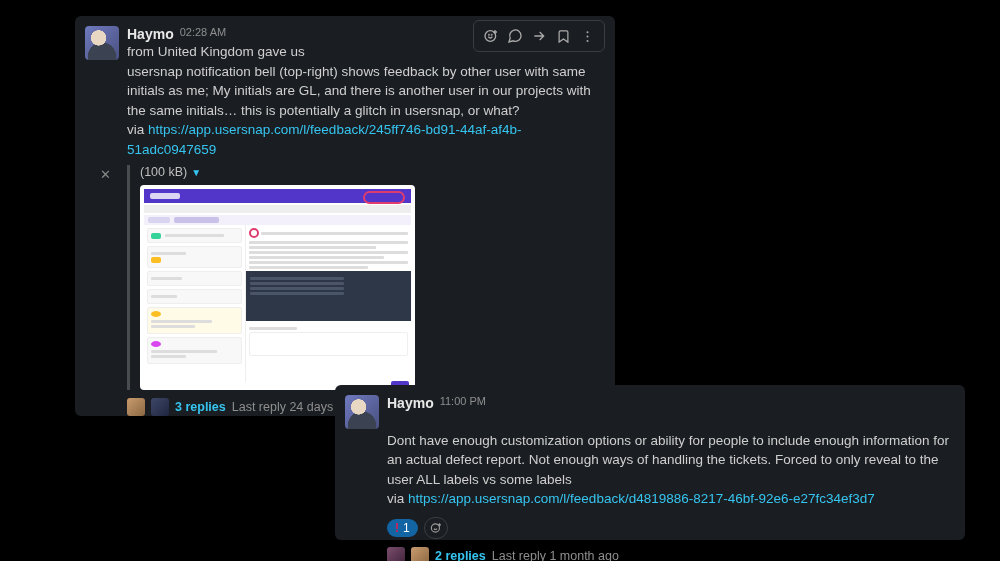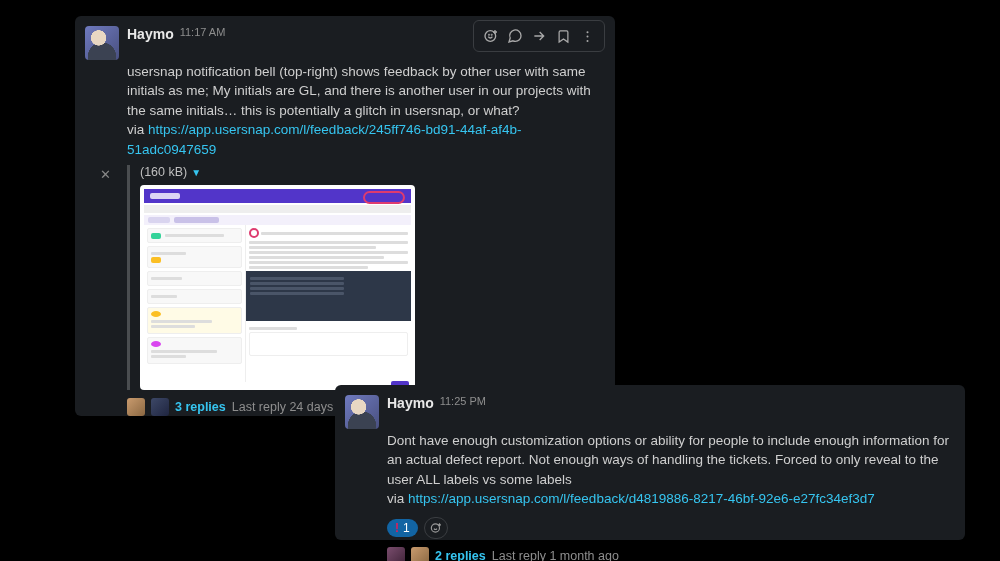--- a/index.html
+++ b/index.html
@@ -139,34 +139,34 @@
           <circle cx="12" cy="19" r="1.6"></circle>
         </svg>
     </div>
   </div>
 
   <div class="msg-row">
     <div class="avatar"></div>
     <div style="flex:1">
       <div class="header-line">
         <span class="author">Haymo</span>
-        <span class="time">11:17 AM</span>
+        <span class="time">02:28 AM</span>
       </div>
       <div class="body">
-        <br>
+        <span>from United Kingdom gave us</span><br>
         <span>usersnap notification bell (top-right) shows feedback by other user with same initials as me; My initials are GL, and there is another user in our projects with the same initials… this is potentially a glitch in usersnap, or what?</span><br>
         <span>via </span><span class="link">https://app.usersnap.com/l/feedback/245ff746-bd91-44af-af4b-51adc0947659</span>
       </div>
     </div>
   </div>
 
   <div class="attachment">
     <span class="close-x">✕</span>
     <div class="att-head">
-      <span>(160 kB)</span>
+      <span>(100 kB)</span>
       <span class="caret">▼</span>
     </div>
     <div class="screenshot">
       <div class="ss-top"></div>
       <div class="ss-search"></div>
       <div class="ss-tabs">
         <div class="ss-tab" style="width:22px"></div>
         <div class="ss-tab" style="width:45px;background:#c9c1e8"></div>
       </div>
       <div class="ss-body">
@@ -227,21 +227,21 @@
     <span class="lastreply">Last reply 24 days ago</span>
   </div>
 </div>
 
 <div class="panel panel2">
   <div class="msg-row">
     <div class="avatar"></div>
     <div style="flex:1">
       <div class="header-line">
         <span class="author">Haymo</span>
-        <span class="time">11:25 PM</span>
+        <span class="time">11:00 PM</span>
       </div>
       <div class="body">
         <br>
         <span>Dont have enough customization options or ability for people to include enough information for an actual defect report. Not enough ways of handling the tickets. Forced to only reveal to the user ALL labels vs some labels</span><br>
         <span>via </span><span class="link">https://app.usersnap.com/l/feedback/d4819886-8217-46bf-92e6-e27fc34ef3d7</span>
       </div>
       <div class="reactions">
         <div class="react-pill">
           <span style="color:#e01e5a;font-weight:900">!</span>
           <span>1</span>

